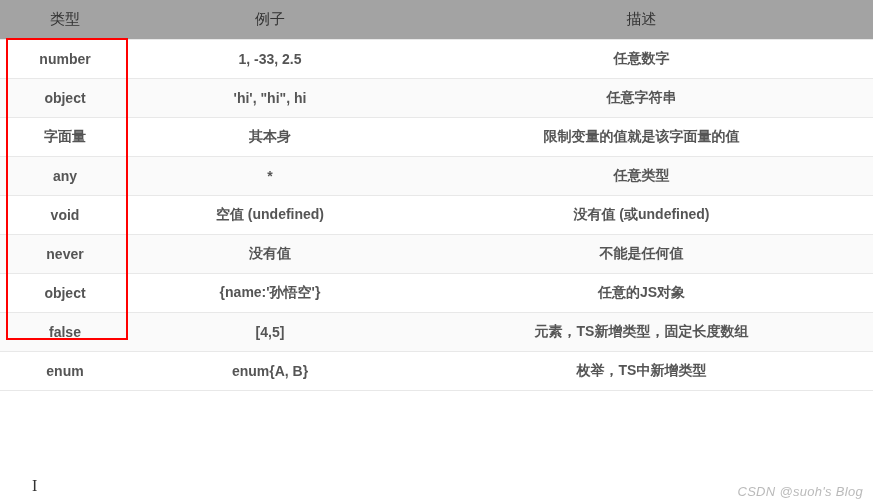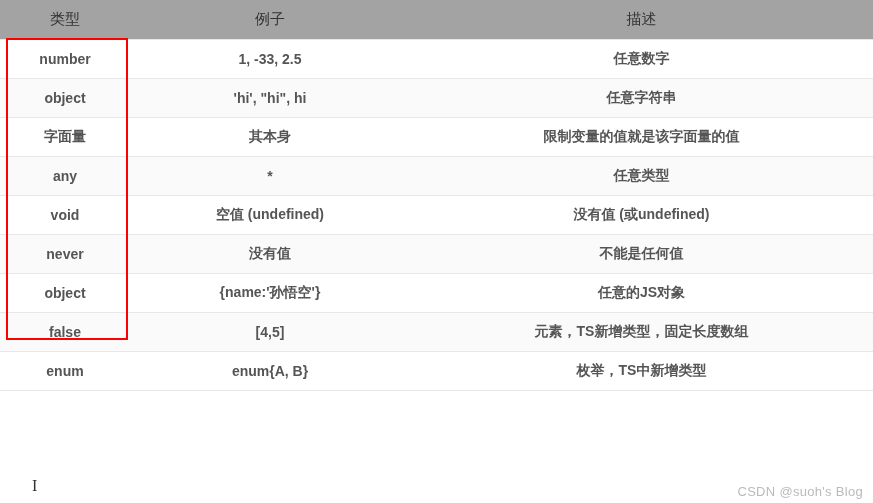--- a/index.html
+++ b/index.html
@@ -64,20 +64,21 @@
       width: 122px;
       height: 302px;
       pointer-events: none;
     }
     .watermark {
       position: absolute;
       bottom: 4px;
       right: 10px;
       color: rgba(130, 130, 130, 0.55);
       font-size: 13px;
+      font-style: italic;
       letter-spacing: 0.3px;
     }
     .cursor-i {
       position: absolute;
       left: 32px;
       bottom: 8px;
       font-family: serif;
       color: #333;
       font-size: 16px;
     }

